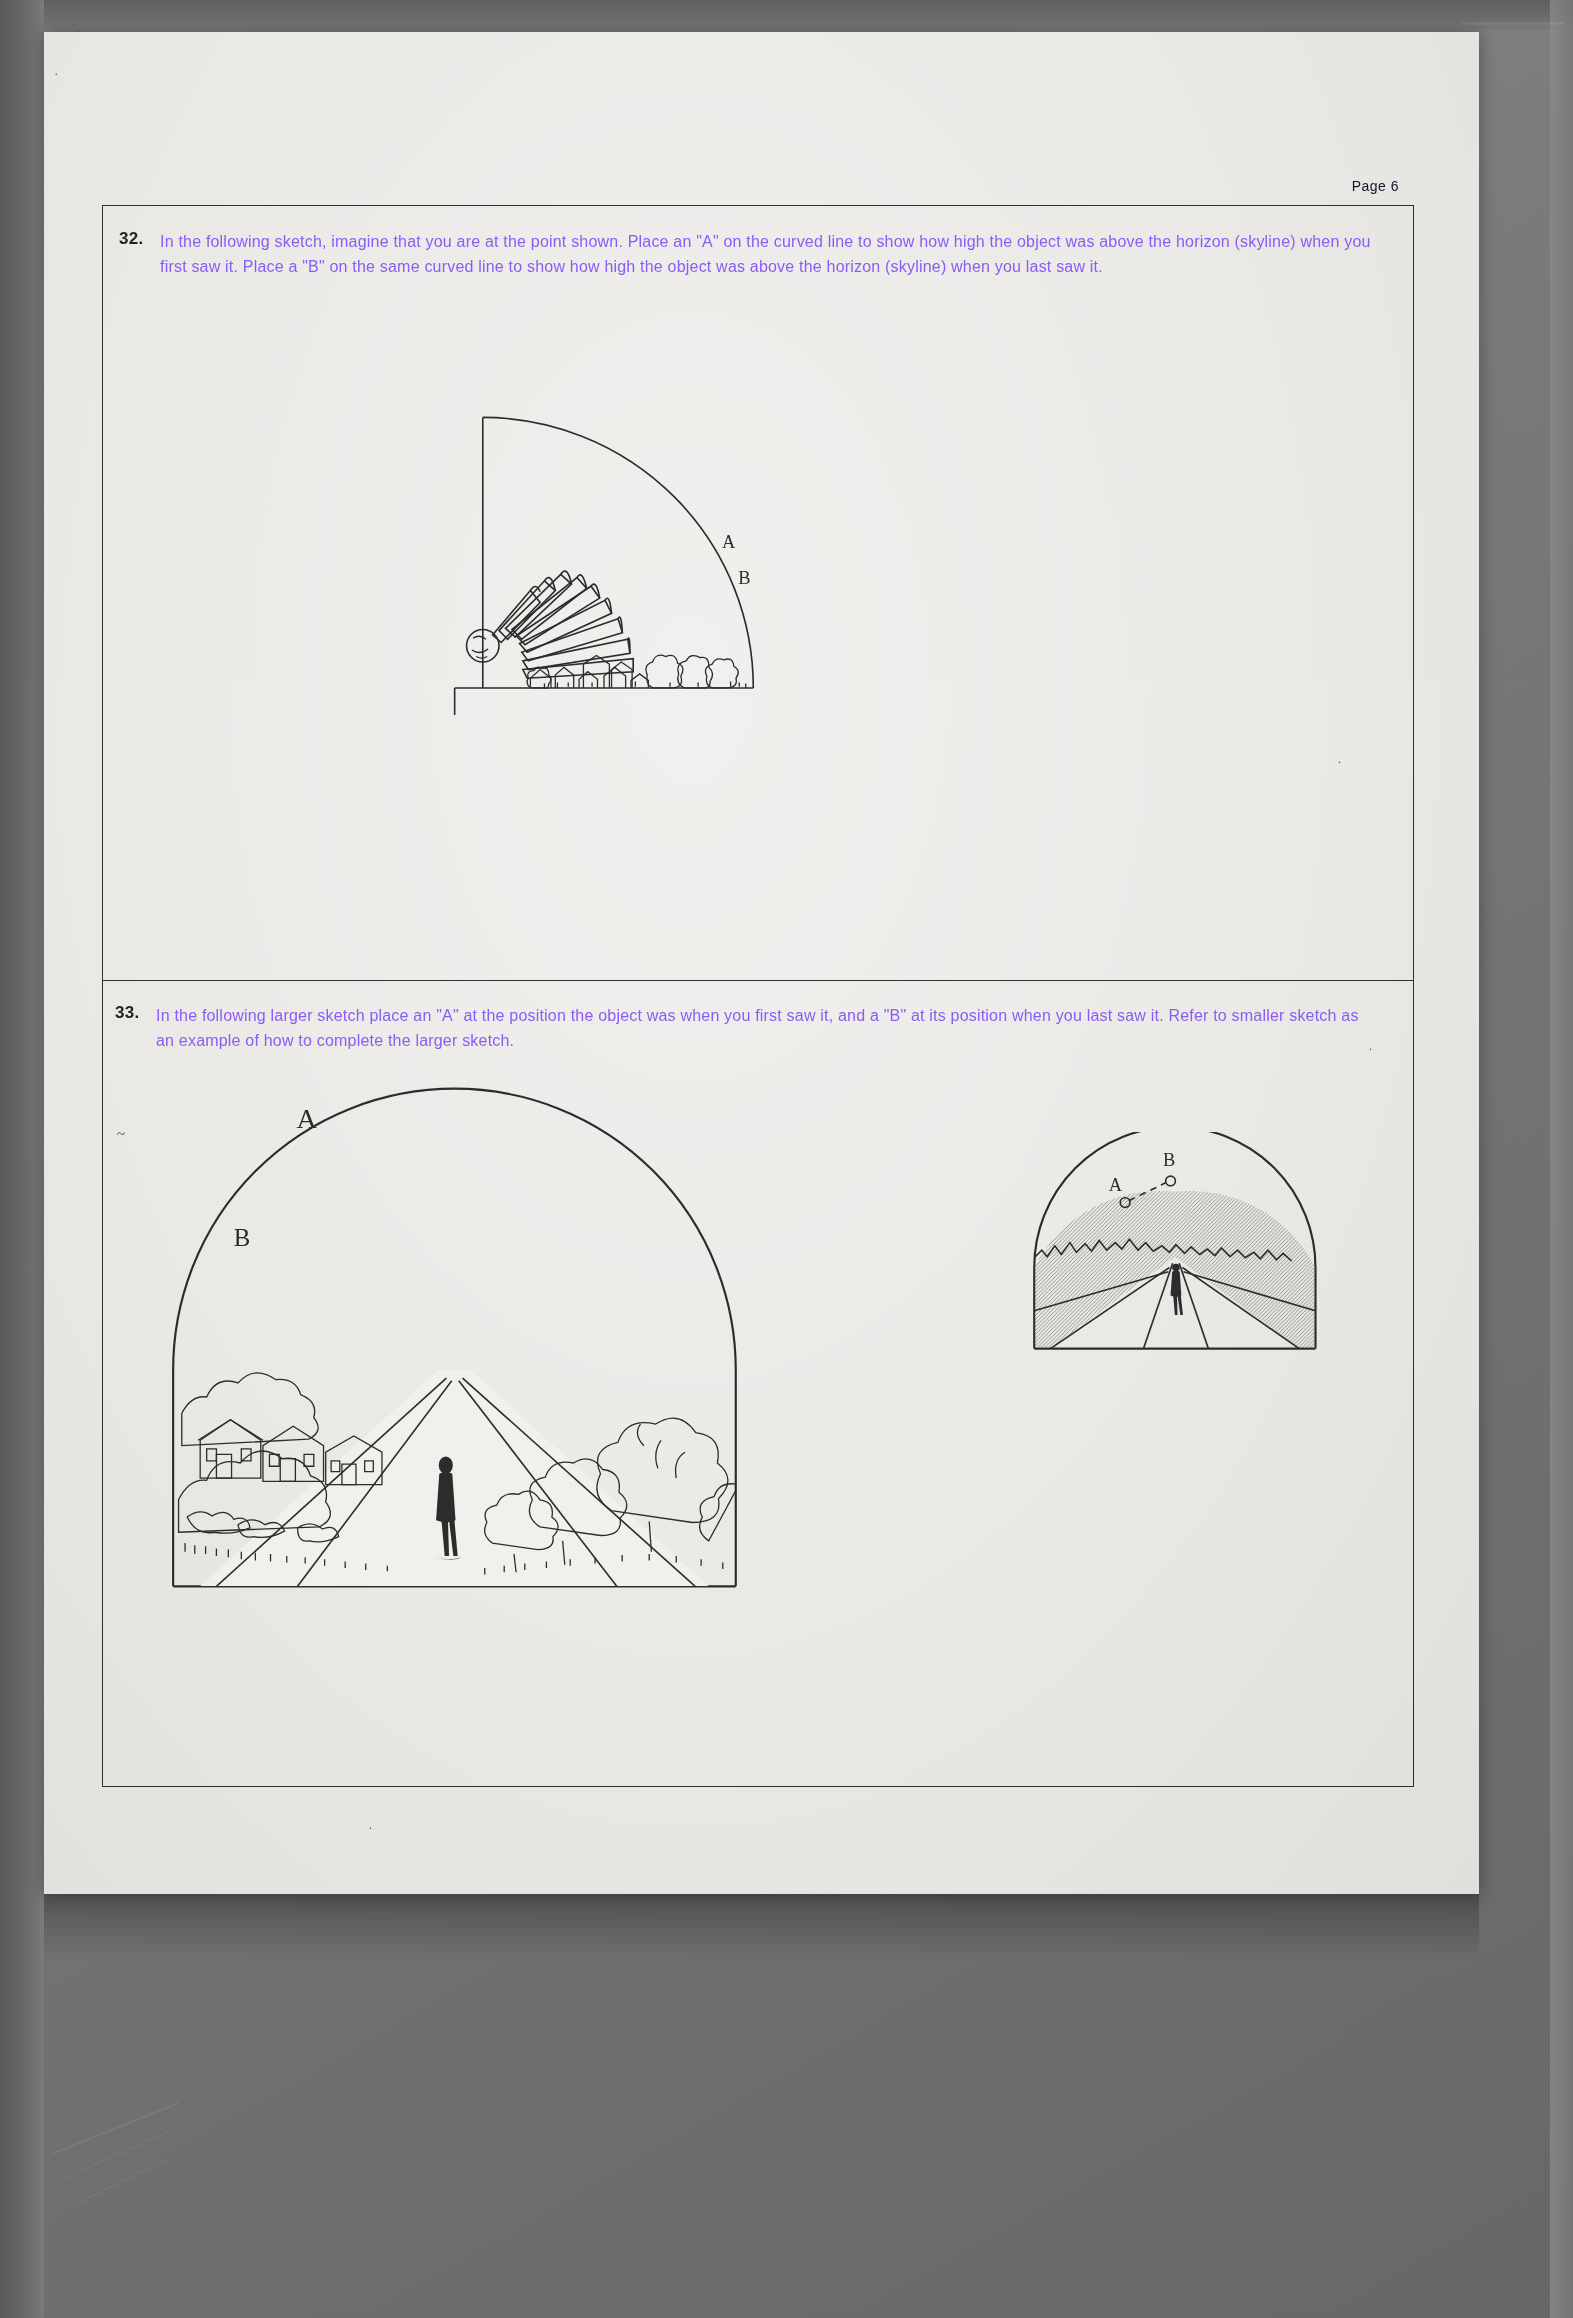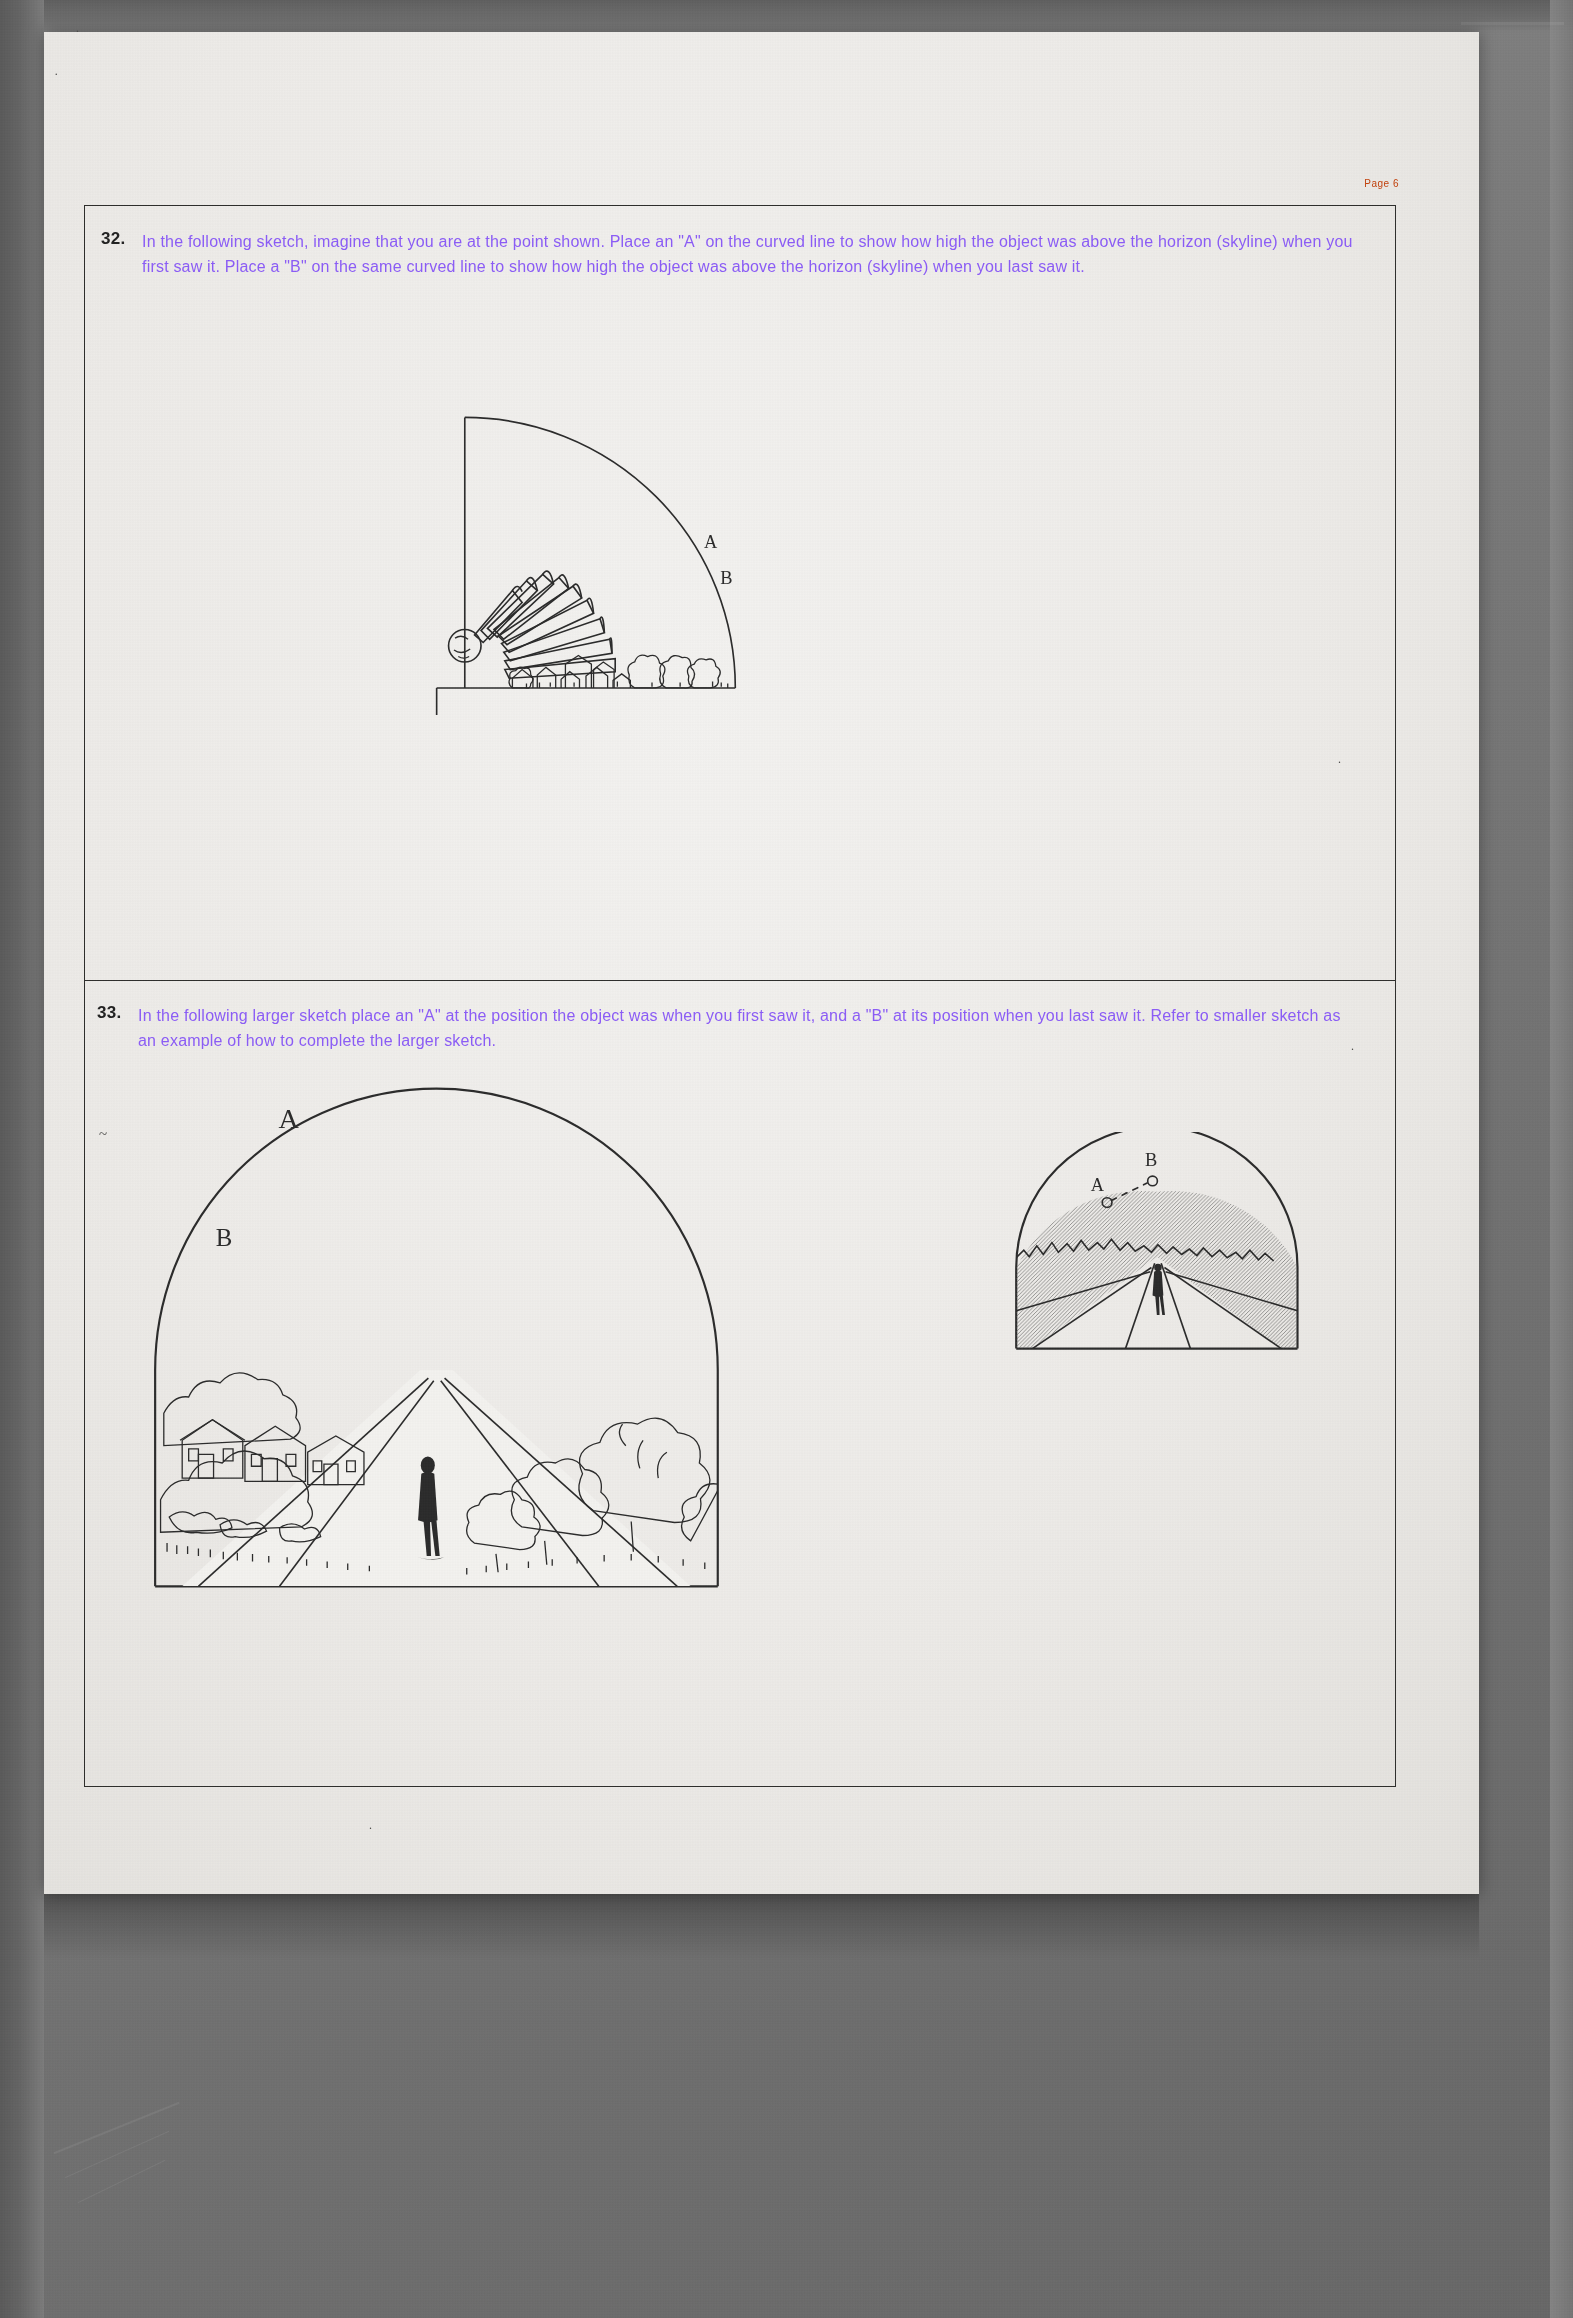--- a/index.html
+++ b/index.html
@@ -79,29 +79,29 @@
     height: 65px;
     background: linear-gradient(180deg, rgba(0,0,0,.28) 0%, rgba(0,0,0,0) 100%);
     pointer-events: none;
   }
 
   
   .page-number {
     position: absolute;
     right: 80px;
     top: 146px;
-    font-size: 10px;
+    font-size: 14px;
     letter-spacing: 0.5px;
-    color: #c2410c;
+    color: #0f172a;
     font-family: "Liberation Sans", sans-serif;
   }
 
   .frame {
     position: absolute;
-    left: 40px;
+    left: 58px;
     top: 173px;
     width: 1310px;
     height: 1580px;
     border: 1.6px solid #2e2e2c;
   }
   .frame-divider {
     position: absolute;
     left: 0;
     top: 774px;
     width: 1310px;

